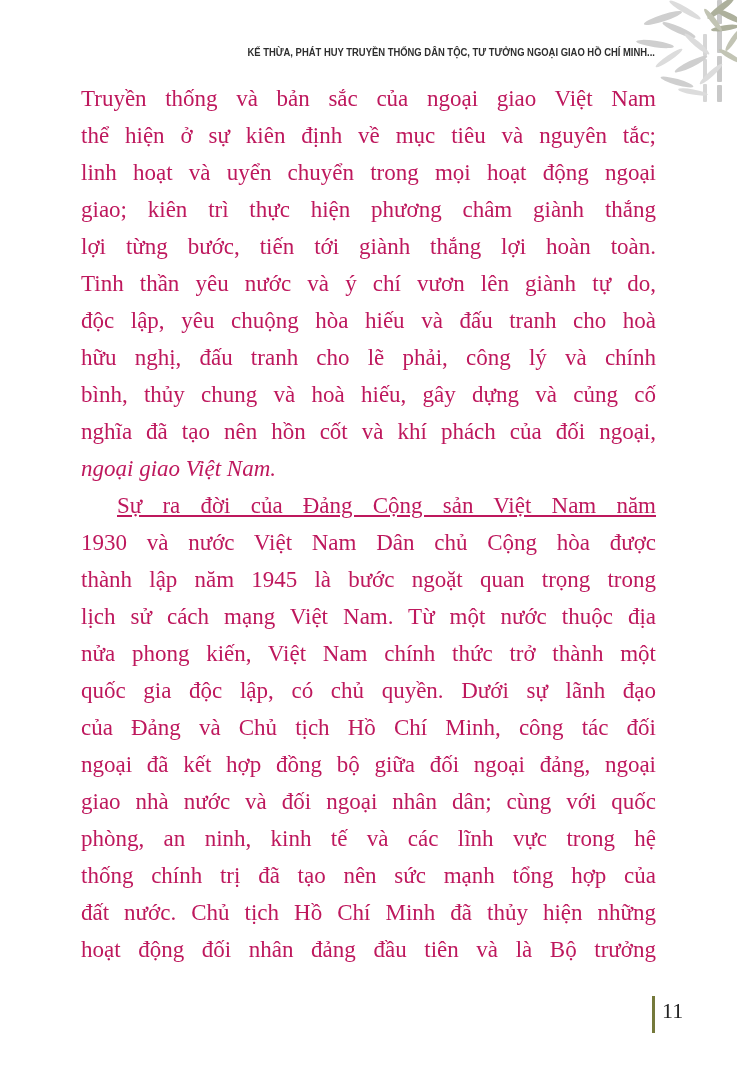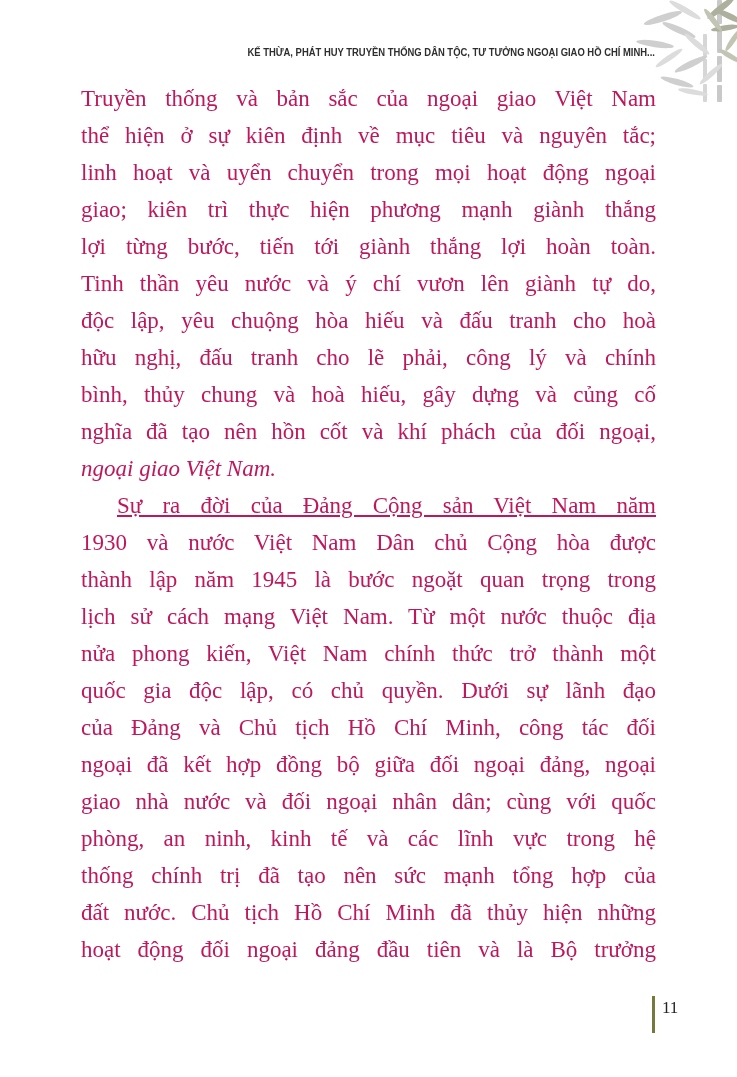--- a/index.html
+++ b/index.html
@@ -77,21 +77,21 @@
     top: 996px;
     width: 3px;
     height: 37px;
     background: #75793b;
   }
   .page-number {
     position: absolute;
     left: 662px;
     top: 998px;
     font-family: "Liberation Serif", serif;
-    font-size: 17px;
+    font-size: 22px;
     color: #242424;
   }
 </style>
 </head>
 <body>
 
 <div class="page">
 
   <div class="running-head">
     <span class="squeeze">KẾ THỪA, PHÁT HUY TRUYỀN THỐNG DÂN TỘC, TƯ TƯỞNG NGOẠI GIAO HỒ CHÍ MINH...</span>
@@ -135,39 +135,39 @@
       <ellipse cx="80" cy="20" rx="14" ry="2.8" transform="rotate(52 80 20)"></ellipse>
       <ellipse cx="100" cy="40" rx="13" ry="2.6" transform="rotate(-56 100 40)"></ellipse>
       <ellipse cx="97" cy="56" rx="13" ry="2.6" transform="rotate(30 97 56)"></ellipse>
     </g>
   </svg>
 
   <div class="body-text">
     <div class="line">Truyền thống và bản sắc của ngoại giao Việt Nam</div>
     <div class="line">thể hiện ở sự kiên định về mục tiêu và nguyên tắc;</div>
     <div class="line">linh hoạt và uyển chuyển trong mọi hoạt động ngoại</div>
-    <div class="line">giao; kiên trì thực hiện phương mạnh giành thắng</div>
+    <div class="line">giao; kiên trì thực hiện phương châm giành thắng</div>
     <div class="line">lợi từng bước, tiến tới giành thắng lợi hoàn toàn.</div>
     <div class="line">Tinh thần yêu nước và ý chí vươn lên giành tự do,</div>
     <div class="line">độc lập, yêu chuộng hòa hiếu và đấu tranh cho hoà</div>
     <div class="line">hữu nghị, đấu tranh cho lẽ phải, công lý và chính</div>
     <div class="line">bình, thủy chung và hoà hiếu, gây dựng và củng cố</div>
     <div class="line">nghĩa đã tạo nên hồn cốt và khí phách của đối ngoại,</div>
     <div class="line para-end">ngoại giao Việt Nam.</div>
     <div class="line indent">Sự ra đời của Đảng Cộng sản Việt Nam năm</div>
     <div class="line">1930 và nước Việt Nam Dân chủ Cộng hòa được</div>
     <div class="line">thành lập năm 1945 là bước ngoặt quan trọng trong</div>
     <div class="line">lịch sử cách mạng Việt Nam. Từ một nước thuộc địa</div>
     <div class="line">nửa phong kiến, Việt Nam chính thức trở thành một</div>
     <div class="line">quốc gia độc lập, có chủ quyền. Dưới sự lãnh đạo</div>
     <div class="line">của Đảng và Chủ tịch Hồ Chí Minh, công tác đối</div>
     <div class="line">ngoại đã kết hợp đồng bộ giữa đối ngoại đảng, ngoại</div>
     <div class="line">giao nhà nước và đối ngoại nhân dân; cùng với quốc</div>
     <div class="line">phòng, an ninh, kinh tế và các lĩnh vực trong hệ</div>
     <div class="line">thống chính trị đã tạo nên sức mạnh tổng hợp của</div>
     <div class="line">đất nước. Chủ tịch Hồ Chí Minh đã thủy hiện những</div>
-    <div class="line">hoạt động đối ngoại đảng đầu tiên và là Bộ trưởng</div>
+    <div class="line">hoạt động đối nhân đảng đầu tiên và là Bộ trưởng</div>
   </div>
 
   <div class="footer-rule"></div>
   <div class="page-number">11</div>
 
 </div>
 
 </body></html>

